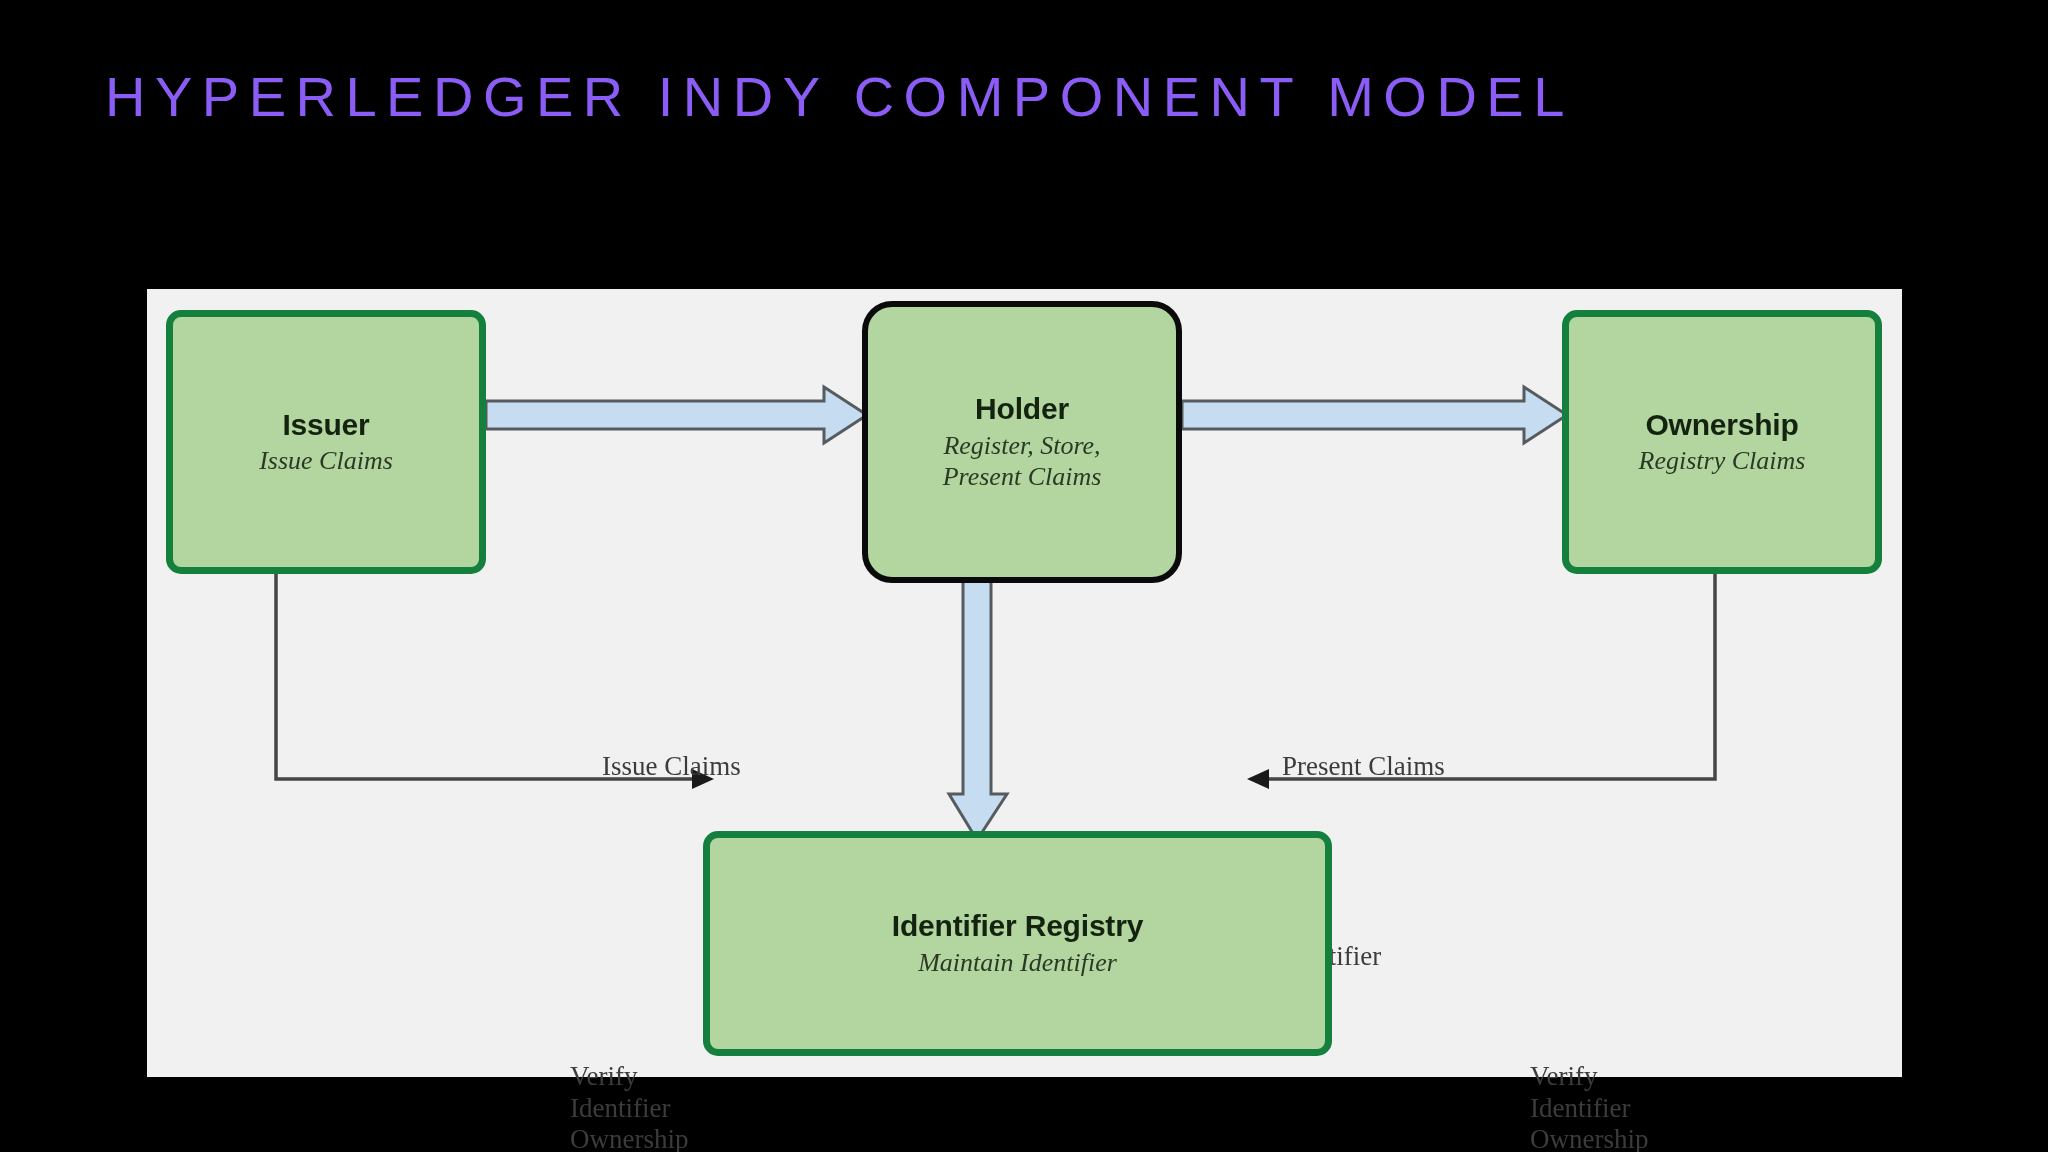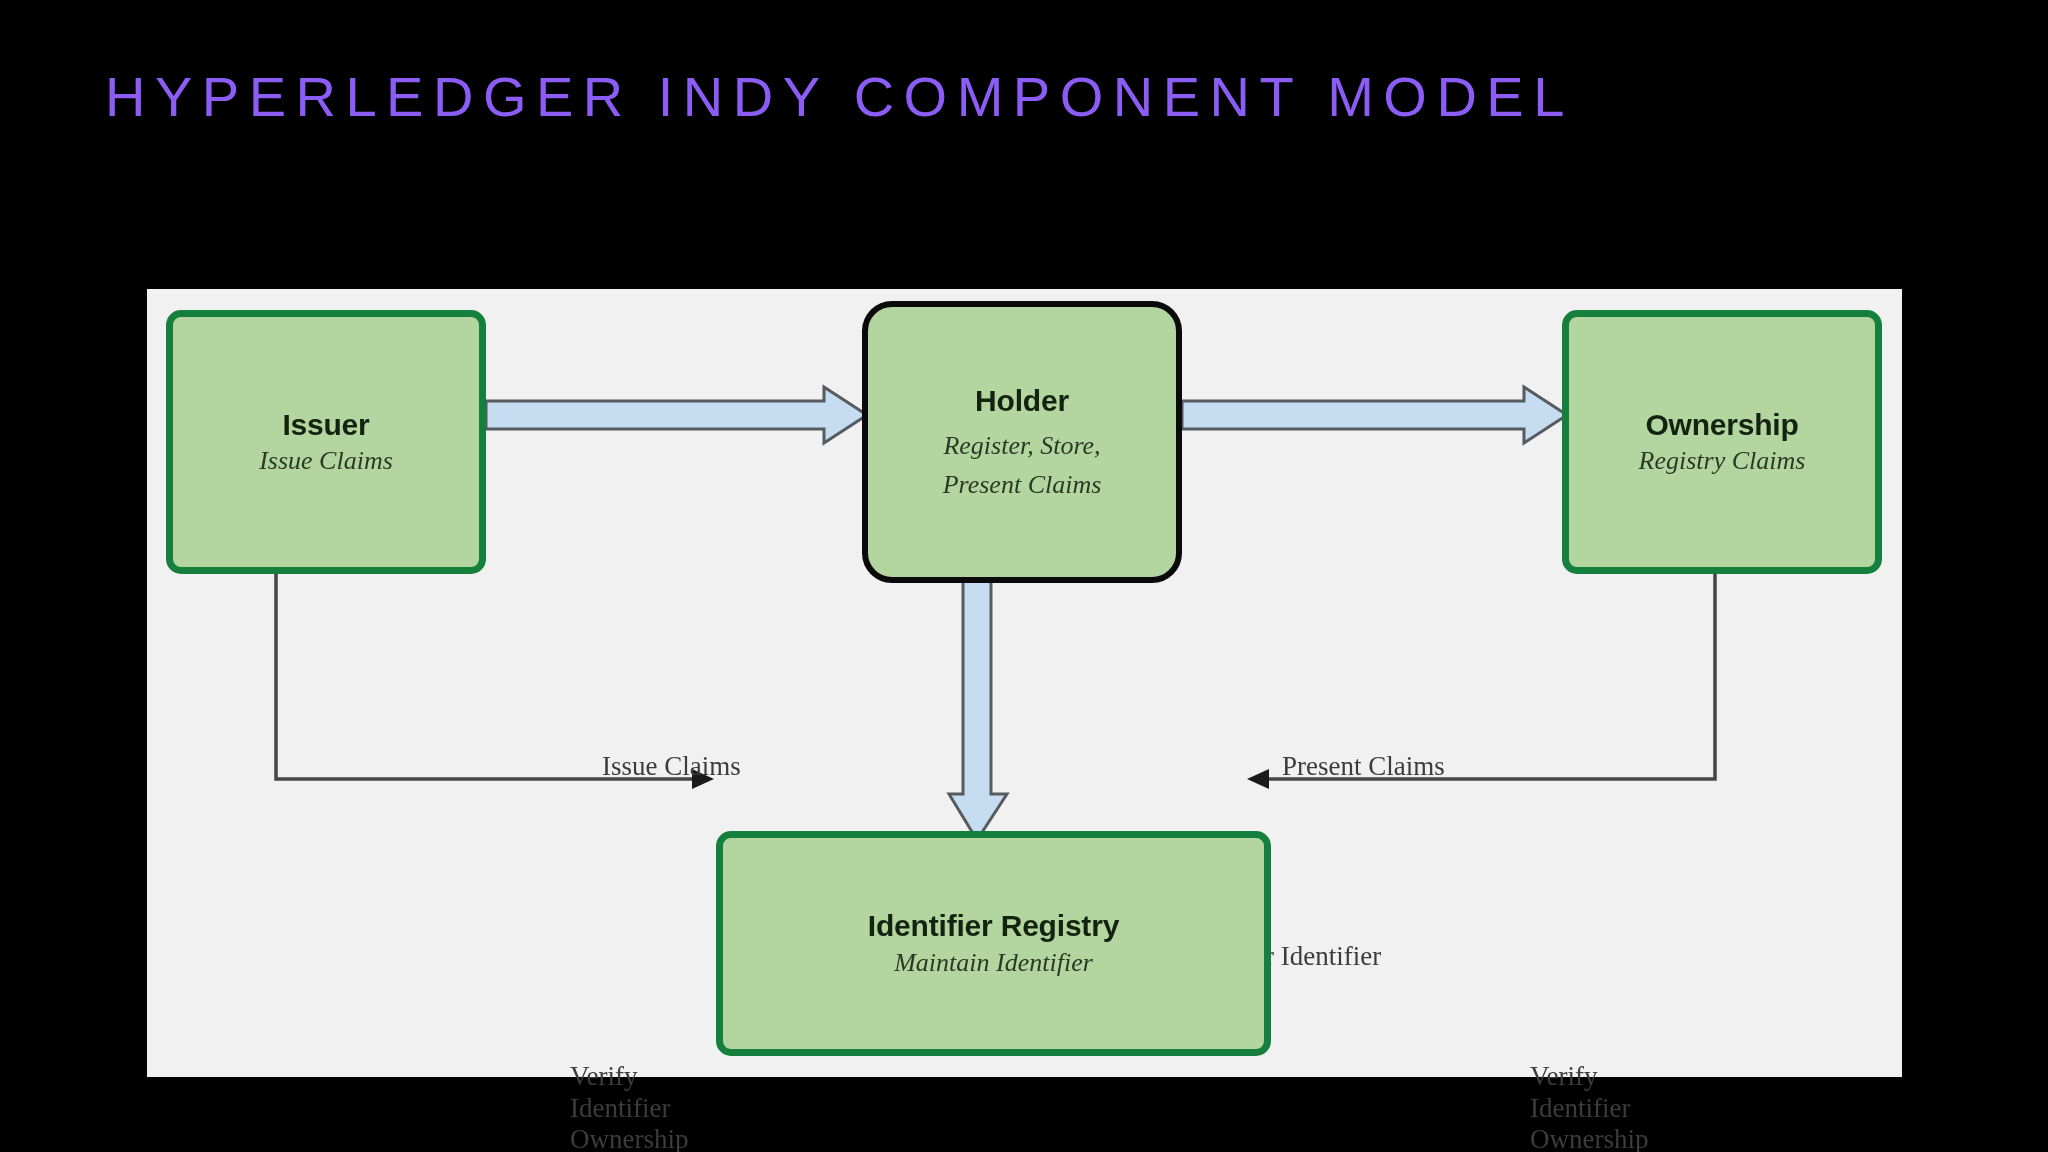--- a/index.html
+++ b/index.html
@@ -74,23 +74,23 @@
   .node-sub {
     font-family: "Liberation Serif", serif;
     font-style: italic;
     font-size: 26px;
     color: #2a3a24;
     line-height: 1.2;
     margin-top: 3px;
   }
 
   #node-issuer      { left: 19px;   top: 21px;  width: 320px; height: 264px; }
-  #node-holder      { left: 715px;  top: 12px;  width: 320px; height: 282px; gap: 8px; }
+  #node-holder      { left: 715px;  top: 12px;  width: 320px; height: 282px; }
   #node-inspector   { left: 1415px; top: 21px;  width: 320px; height: 264px; }
-  #node-registry    { left: 556px;  top: 542px; width: 555px; height: 225px; margin-left: 13px; }
+  #node-registry    { left: 556px;  top: 542px; width: 629px; height: 225px; }
 
   
   .block-arrow {
     position: absolute;
     z-index: 3;
   }
   .block-arrow svg { display: block; overflow: visible; }
 
   #arrow-issue-claims   { left: 339px;  top: 96px;  width: 382px; height: 60px; }
   #arrow-present-claims { left: 1035px; top: 96px;  width: 386px; height: 60px; }

